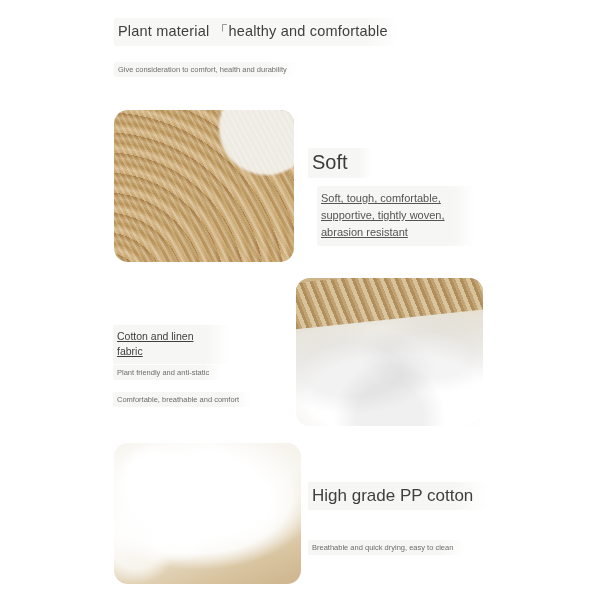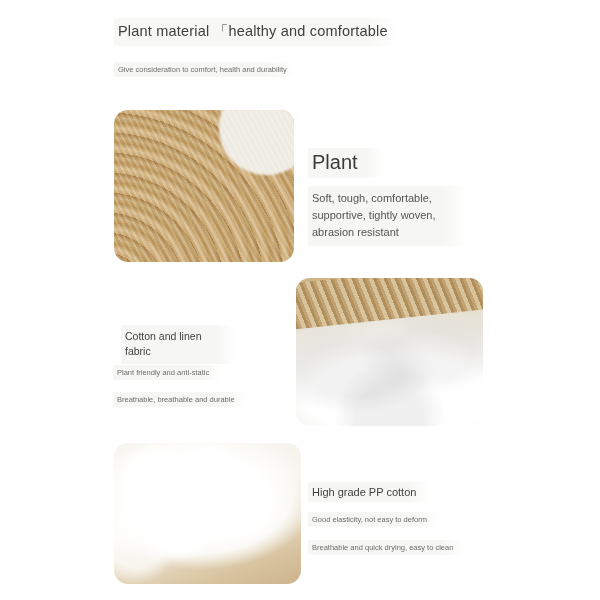--- a/index.html
+++ b/index.html
@@ -171,66 +171,65 @@
     position: absolute;
     font-size: 7.5px;
     color: #6d6d6d;
     background: linear-gradient(to right, #f6f6f4 0%, #f6f6f4 84%, rgba(246,246,244,0) 100%);
     padding: 3px 12px 3px 4px;
     border-radius: 2px;
     white-space: nowrap;
   }
   .section-heading {
     position: absolute;
-    font-size: 11px;
+    font-size: 17px;
     color: #3f3f3f;
     background: linear-gradient(to right, #f6f6f4 0%, #f6f6f4 82%, rgba(246,246,244,0) 100%);
     padding: 4px 14px 4px 4px;
     border-radius: 2px;
     white-space: nowrap;
   }
 
   
   #typha-title { left: 308px; top: 148px; }
-  #typha-desc  { left: 308px; top: 186px; width: 140px; }
-
-  #cotton-linen-title { left: 121px; top: 325px; width: 96px; }
+  #typha-desc  { left: 317px; top: 186px; width: 140px; text-decoration: underline; }
+
+  #cotton-linen-title { left: 113px; top: 325px; width: 96px; text-decoration: underline; }
   #cotton-linen-note1 { left: 113px; top: 365px; }
   #cotton-linen-note2 { left: 113px; top: 392px; }
 
   #pp-title { left: 308px; top: 482px; }
   #pp-note1 { left: 308px; top: 512px; }
   #pp-note2 { left: 308px; top: 540px; }
 </style>
 </head>
 <body>
 
 <div class="page">
 
   <div class="header-title">Plant material 「healthy and comfortable</div>
 
   <div class="header-sub">Give consideration to comfort, health and durability</div>
 
   <div class="photo" id="photo-typha">
     <div class="corner-white"></div>
   </div>
 
-  <div class="big-title" id="typha-title">Plant</div>
+  <div class="big-title" id="typha-title">Soft</div>
 
   <div class="body-text" id="typha-desc">Soft, tough, comfortable, supportive, tightly woven, abrasion resistant</div>
 
   <div class="photo" id="photo-cushion"></div>
 
   <div class="mid-title" id="cotton-linen-title">Cotton and linen fabric</div>
 
   <div class="small-note" id="cotton-linen-note1">Plant friendly and anti-static</div>
 
-  <div class="small-note" id="cotton-linen-note2">Breathable, breathable and durable</div>
+  <div class="small-note" id="cotton-linen-note2">Comfortable, breathable and comfort</div>
 
   <div class="photo" id="photo-cotton"></div>
 
   <div class="section-heading" id="pp-title">High grade PP cotton</div>
 
-  <div class="small-note" id="pp-note1">Good elasticity, not easy to deform</div>
 
   <div class="small-note" id="pp-note2">Breathable and quick drying, easy to clean</div>
 
 </div>
 
 </body></html>

